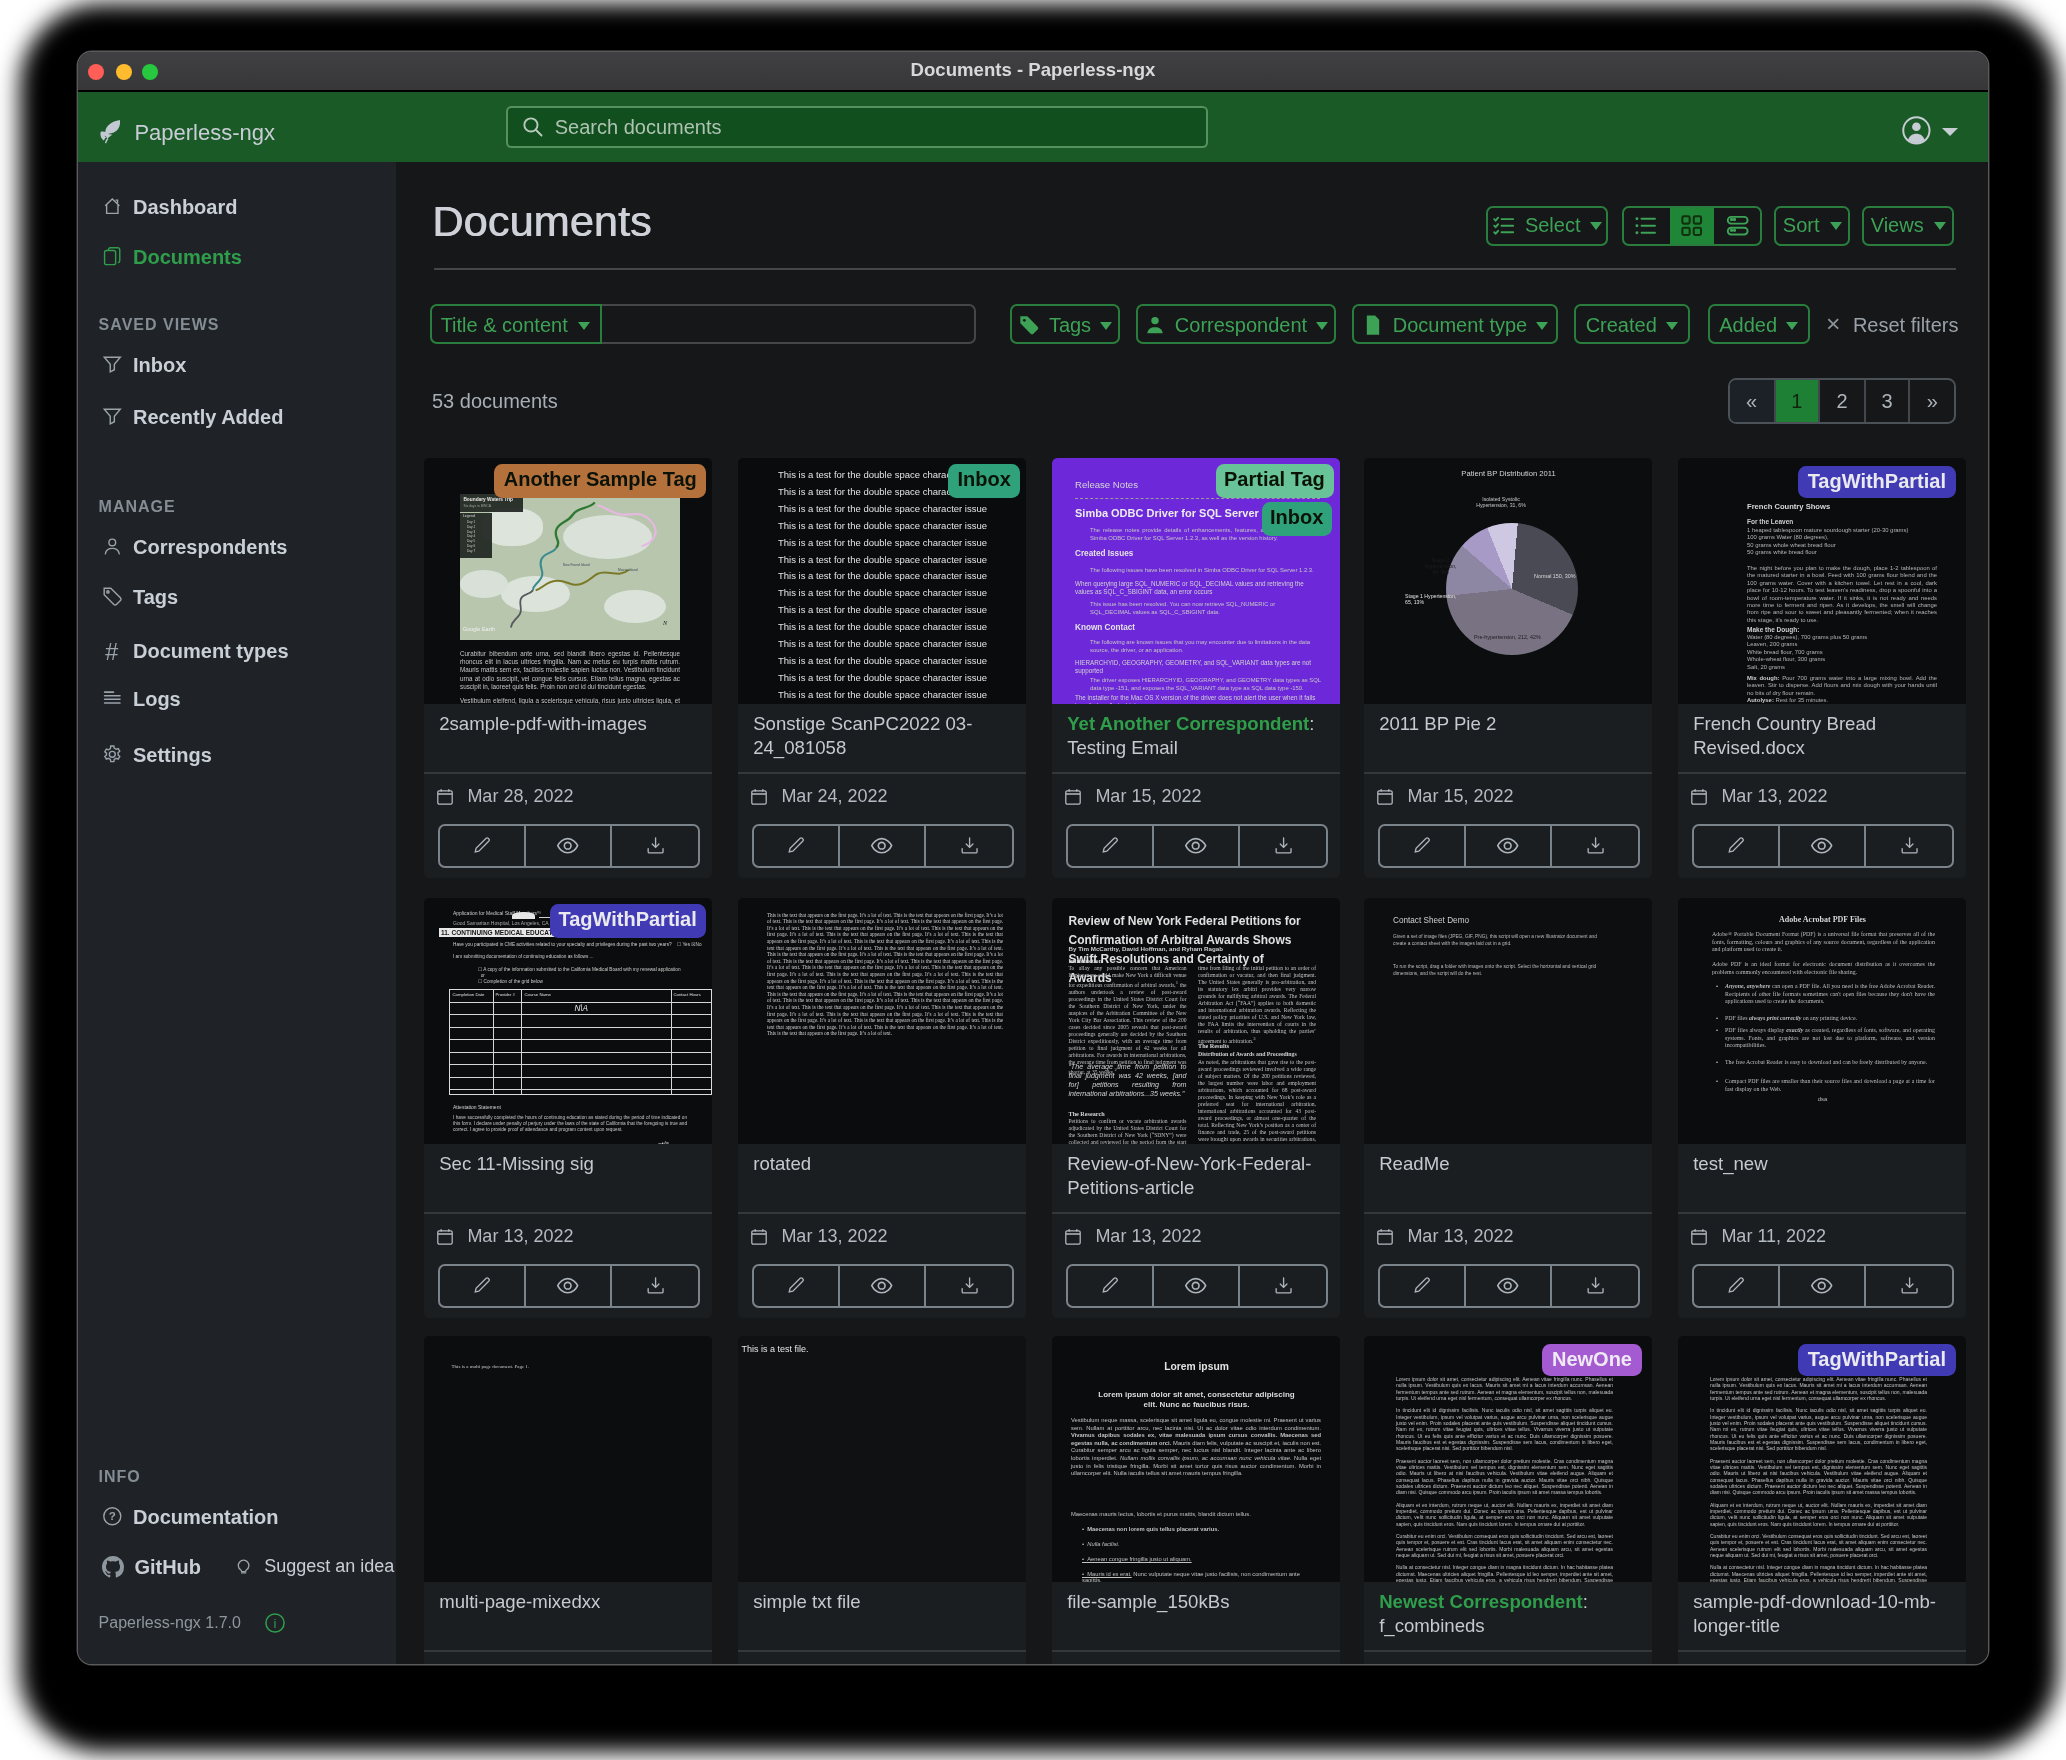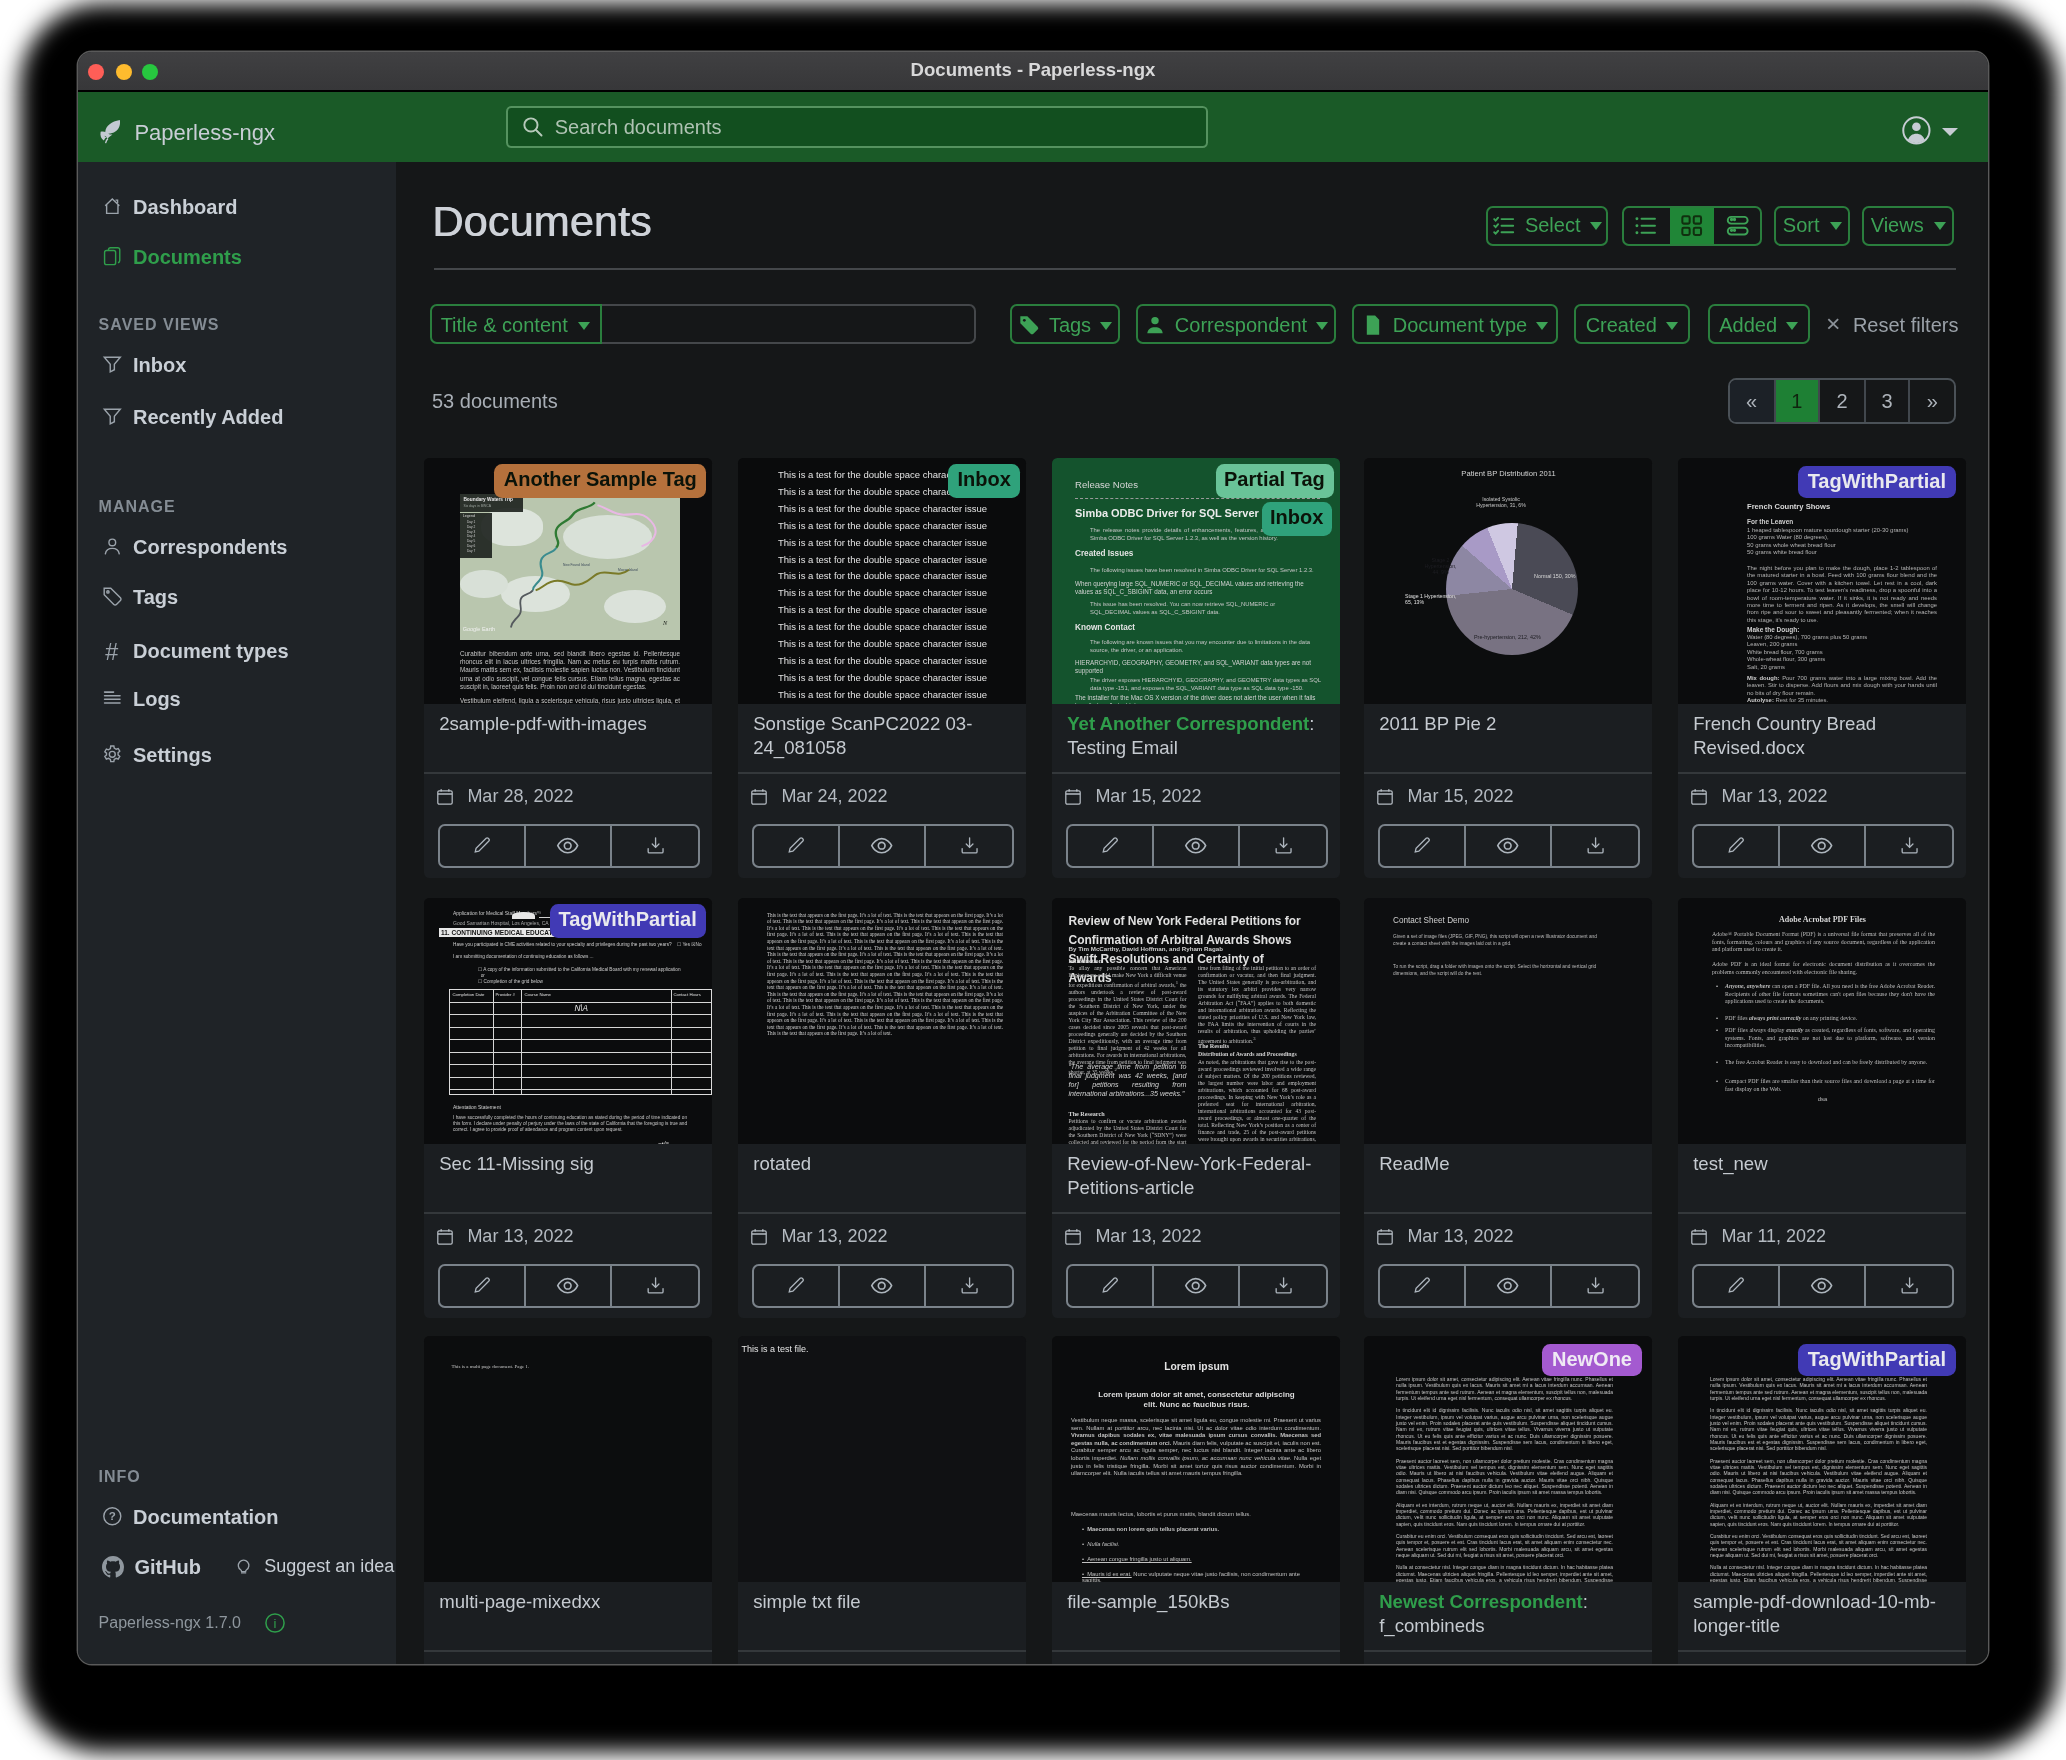--- a/index.html
+++ b/index.html
@@ -398,21 +398,21 @@
                   <path d="M8 1.5v8M5.2 6.7 8 9.5l2.8-2.8"></path>
                   <path d="M1.8 10.5v2.6a1 1 0 0 0 1 1h10.4a1 1 0 0 0 1-1v-2.6" stroke-linejoin="round"></path>
                 </svg>
               </div>
             </div>
             <div class="tagb" style="background:#2fa27b;color:#0b1309;right:3.1px;top:3.4px">Inbox</div>
           </div>
 <div class="card" style="left:328px;top:148px">
             <div class="thumb">
               <div class="ti">
-                <div style="position:absolute;inset:0;background:#14532d;color:#c9c9c9">
+                <div style="position:absolute;inset:0;background:#6d28d9;color:#c9c9c9">
                   <div class="tt" style="left:23px;top:20.6px;font-size:9.6px;color:#d6d6d6">Release Notes</div>
                   <div style="position:absolute;left:23px;top:40px;right:20.6px;border-top:1.1px dashed #9a9a9a"></div>
                   <div class="tt" style="left:23px;top:49px;font-size:11px;font-weight:700;color:#ececec">Simba ODBC Driver for SQL Server 1.2.3</div>
                   <div class="tt just" style="left:38px;top:69px;width:227px;font-size:5.9px;line-height:7.6px;color:#c6c6c6">The release notes provide details of enhancements, features, and known issues in Simba ODBC Driver for SQL Server 1.2.3, as well as the version history.</div>
                   <div class="tt" style="left:23px;top:91px;font-size:8.2px;font-weight:700;color:#e4e4e4">Created Issues</div>
                   <div class="tt" style="left:38px;top:109px;width:234px;font-size:5.9px;line-height:7.6px;color:#c6c6c6">The following issues have been resolved in Simba ODBC Driver for SQL Server 1.2.3.</div>
                   <div class="tt" style="left:23px;top:122px;width:247px;font-size:6.3px;line-height:8px;color:#d2d2d2">When querying large SQL_NUMERIC or SQL_DECIMAL values and retrieving the values as SQL_C_SBIGINT data, an error occurs</div>
                   <div class="tt" style="left:38px;top:143px;width:227px;font-size:5.9px;line-height:7.6px;color:#c6c6c6">This issue has been resolved. You can now retrieve SQL_NUMERIC or SQL_DECIMAL values as SQL_C_SBIGINT data.</div>
                   <div class="tt" style="left:23px;top:165px;font-size:8.2px;font-weight:700;color:#e4e4e4">Known Contact</div>
                   <div class="tt" style="left:38px;top:181px;width:227px;font-size:5.9px;line-height:7.6px;color:#c6c6c6">The following are known issues that you may encounter due to limitations in the data source, the driver, or an application.</div>

